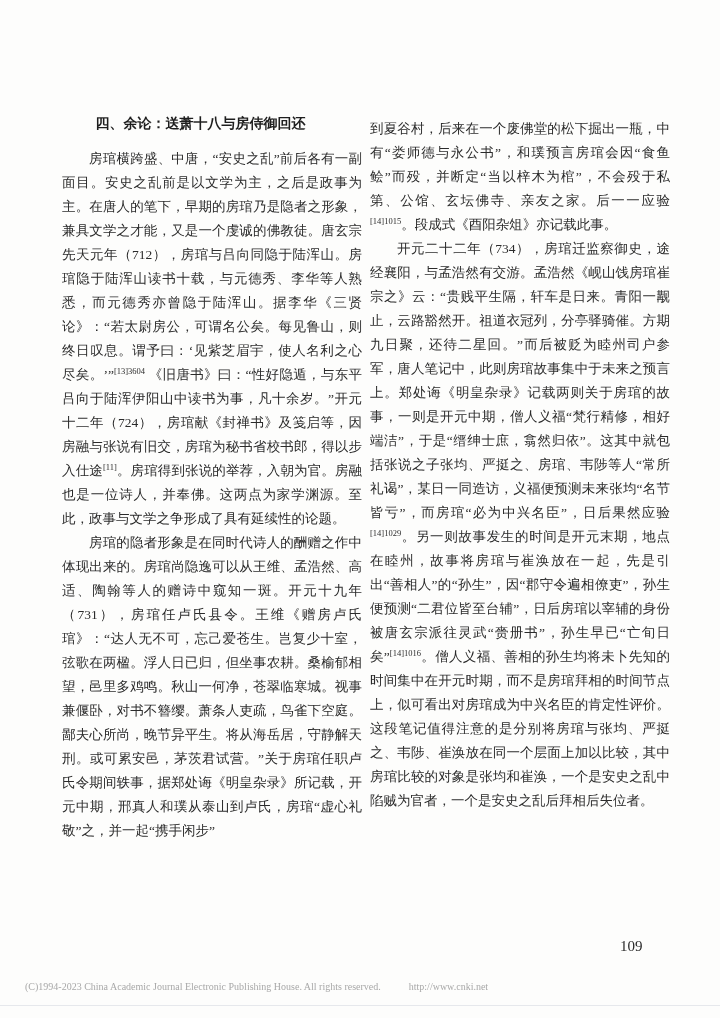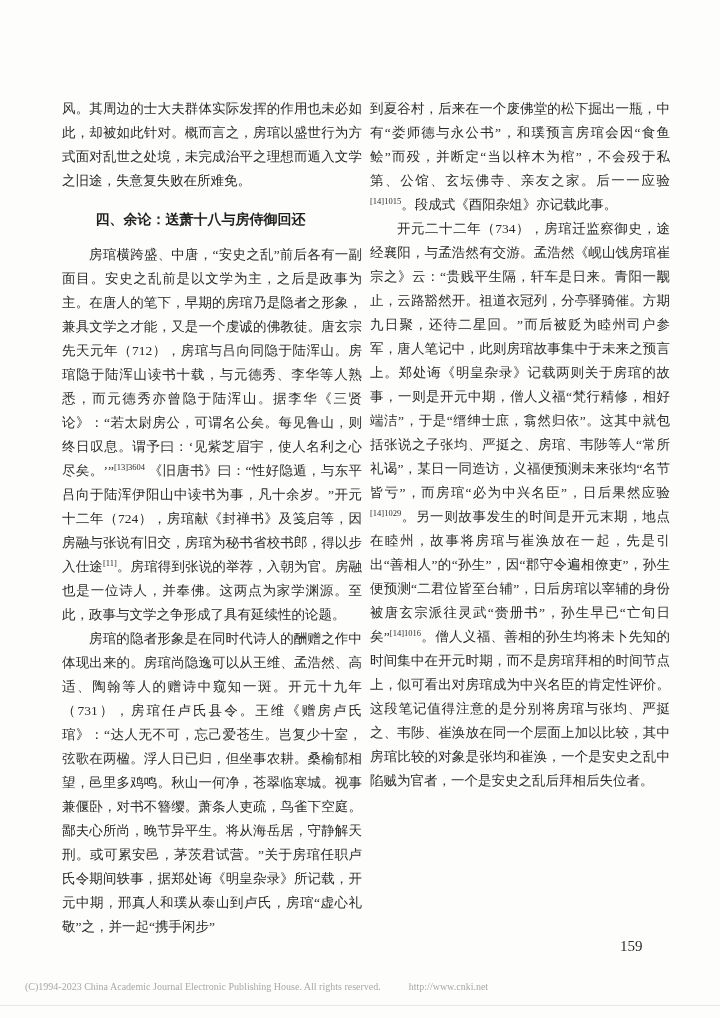--- a/index.html
+++ b/index.html
@@ -15,21 +15,21 @@
   .column {
     position: absolute;
     top: 97px;
     width: 300px;
     font-size: 13.5px;
     line-height: 24px;
     text-align: justify;
     text-justify: inter-ideograph;
   }
   .col-left  { left: 62px; }
-  .col-right { left: 370px; }
+  .col-right { left: 370px; margin-top: 20px; }
   p.para { margin: 0; padding: 0; }
   p.indent { text-indent: 2em; }
   h3.heading {
     font-family: "Liberation Sans", sans-serif;
     font-weight: bold;
     font-size: 14px;
     color: #1e1e1e;
     margin: 14px 0 12px 0;
     text-indent: 2.4em;
     text-align: left;
@@ -64,28 +64,27 @@
     left: 0; right: 0;
     top: 1005px;
     height: 1px;
     background: #e6e8ec;
   }
 </style>
 </head>
 <body>
 
 <div class="column col-left">
-    <p class="para"><span>风。其周边的士大夫群体实际发挥的作用也未必如此，却被如此针对。概而言之，房琯以盛世行为方式面对乱世之处境，未完成治平之理想而遁入文学之旧途，失意复失败在所难免。</span></p>
     <h3 class="heading">四、余论：送萧十八与房侍御回还</h3>
     <p class="para indent"><span>房琯横跨盛、中唐，“安史之乱”前后各有一副面目。安史之乱前是以文学为主，之后是政事为主。在唐人的笔下，早期的房琯乃是隐者之形象，兼具文学之才能，又是一个虔诚的佛教徒。唐玄宗先天元年（712），房琯与吕向同隐于陆浑山。房琯隐于陆浑山读书十载，与元德秀、李华等人熟悉，而元德秀亦曾隐于陆浑山。据李华《三贤论》：“若太尉房公，可谓名公矣。每见鲁山，则终日叹息。谓予曰：‘见紫芝眉宇，使人名利之心尽矣。’”</span><sup class="cite">[13]3604</sup><span> 《旧唐书》曰：“性好隐遁，与东平吕向于陆浑伊阳山中读书为事，凡十余岁。”开元十二年（724），房琯献《封禅书》及笺启等，因房融与张说有旧交，房琯为秘书省校书郎，得以步入仕途</span><sup class="cite">[11]</sup><span>。房琯得到张说的举荐，入朝为官。房融也是一位诗人，并奉佛。这两点为家学渊源。至此，政事与文学之争形成了具有延续性的论题。</span></p>
     <p class="para indent"><span>房琯的隐者形象是在同时代诗人的酬赠之作中体现出来的。房琯尚隐逸可以从王维、孟浩然、高适、陶翰等人的赠诗中窥知一斑。开元十九年（731），房琯任卢氏县令。王维《赠房卢氏琯》：“达人无不可，忘己爱苍生。岂复少十室，弦歌在两楹。浮人日已归，但坐事农耕。桑榆郁相望，邑里多鸡鸣。秋山一何净，苍翠临寒城。视事兼偃卧，对书不簪缨。萧条人吏疏，鸟雀下空庭。鄙夫心所尚，晚节异平生。将从海岳居，守静解天刑。或可累安邑，茅茨君试营。”关于房琯任职卢氏令期间轶事，据郑处诲《明皇杂录》所记载，开元中期，邢真人和璞从泰山到卢氏，房琯“虚心礼敬”之，并一起“携手闲步”</span></p>
   </div>
 <div class="column col-right">
     <p class="para"><span>到夏谷村，后来在一个废佛堂的松下掘出一瓶，中有“娄师德与永公书”，和璞预言房琯会因“食鱼鲙”而殁，并断定“当以梓木为棺”，不会殁于私第、公馆、玄坛佛寺、亲友之家。后一一应验</span><sup class="cite">[14]1015</sup><span>。段成式《酉阳杂俎》亦记载此事。</span></p>
     <p class="para indent"><span>开元二十二年（734），房琯迁监察御史，途经襄阳，与孟浩然有交游。孟浩然《岘山饯房琯崔宗之》云：“贵贱平生隔，轩车是日来。青阳一觏止，云路豁然开。祖道衣冠列，分亭驿骑催。方期九日聚，还待二星回。”而后被贬为睦州司户参军，唐人笔记中，此则房琯故事集中于未来之预言上。郑处诲《明皇杂录》记载两则关于房琯的故事，一则是开元中期，僧人义福“梵行精修，相好端洁”，于是“缙绅士庶，翕然归依”。这其中就包括张说之子张均、严挺之、房琯、韦陟等人“常所礼谒”，某日一同造访，义福便预测未来张均“名节皆亏”，而房琯“必为中兴名臣”，日后果然应验</span><sup class="cite">[14]1029</sup><span>。另一则故事发生的时间是开元末期，地点在睦州，故事将房琯与崔涣放在一起，先是引出“善相人”的“孙生”，因“郡守令遍相僚吏”，孙生便预测“二君位皆至台辅”，日后房琯以宰辅的身份被唐玄宗派往灵武“赍册书”，孙生早已“亡旬日矣”</span><sup class="cite">[14]1016</sup><span>。僧人义福、善相的孙生均将未卜先知的时间集中在开元时期，而不是房琯拜相的时间节点上，似可看出对房琯成为中兴名臣的肯定性评价。这段笔记值得注意的是分别将房琯与张均、严挺之、韦陟、崔涣放在同一个层面上加以比较，其中房琯比较的对象是张均和崔涣，一个是安史之乱中陷贼为官者，一个是安史之乱后拜相后失位者。</span></p>
   </div>
 
-<div class="page-number">159</div>
+<div class="page-number">109</div>
 
 <div class="footer-line"></div>
 <div class="footer">
   <span>(C)1994-2023 China Academic Journal Electronic Publishing House. All rights reserved.</span><span class="url">http://www.cnki.net</span>
 </div>
 
 </body></html>

